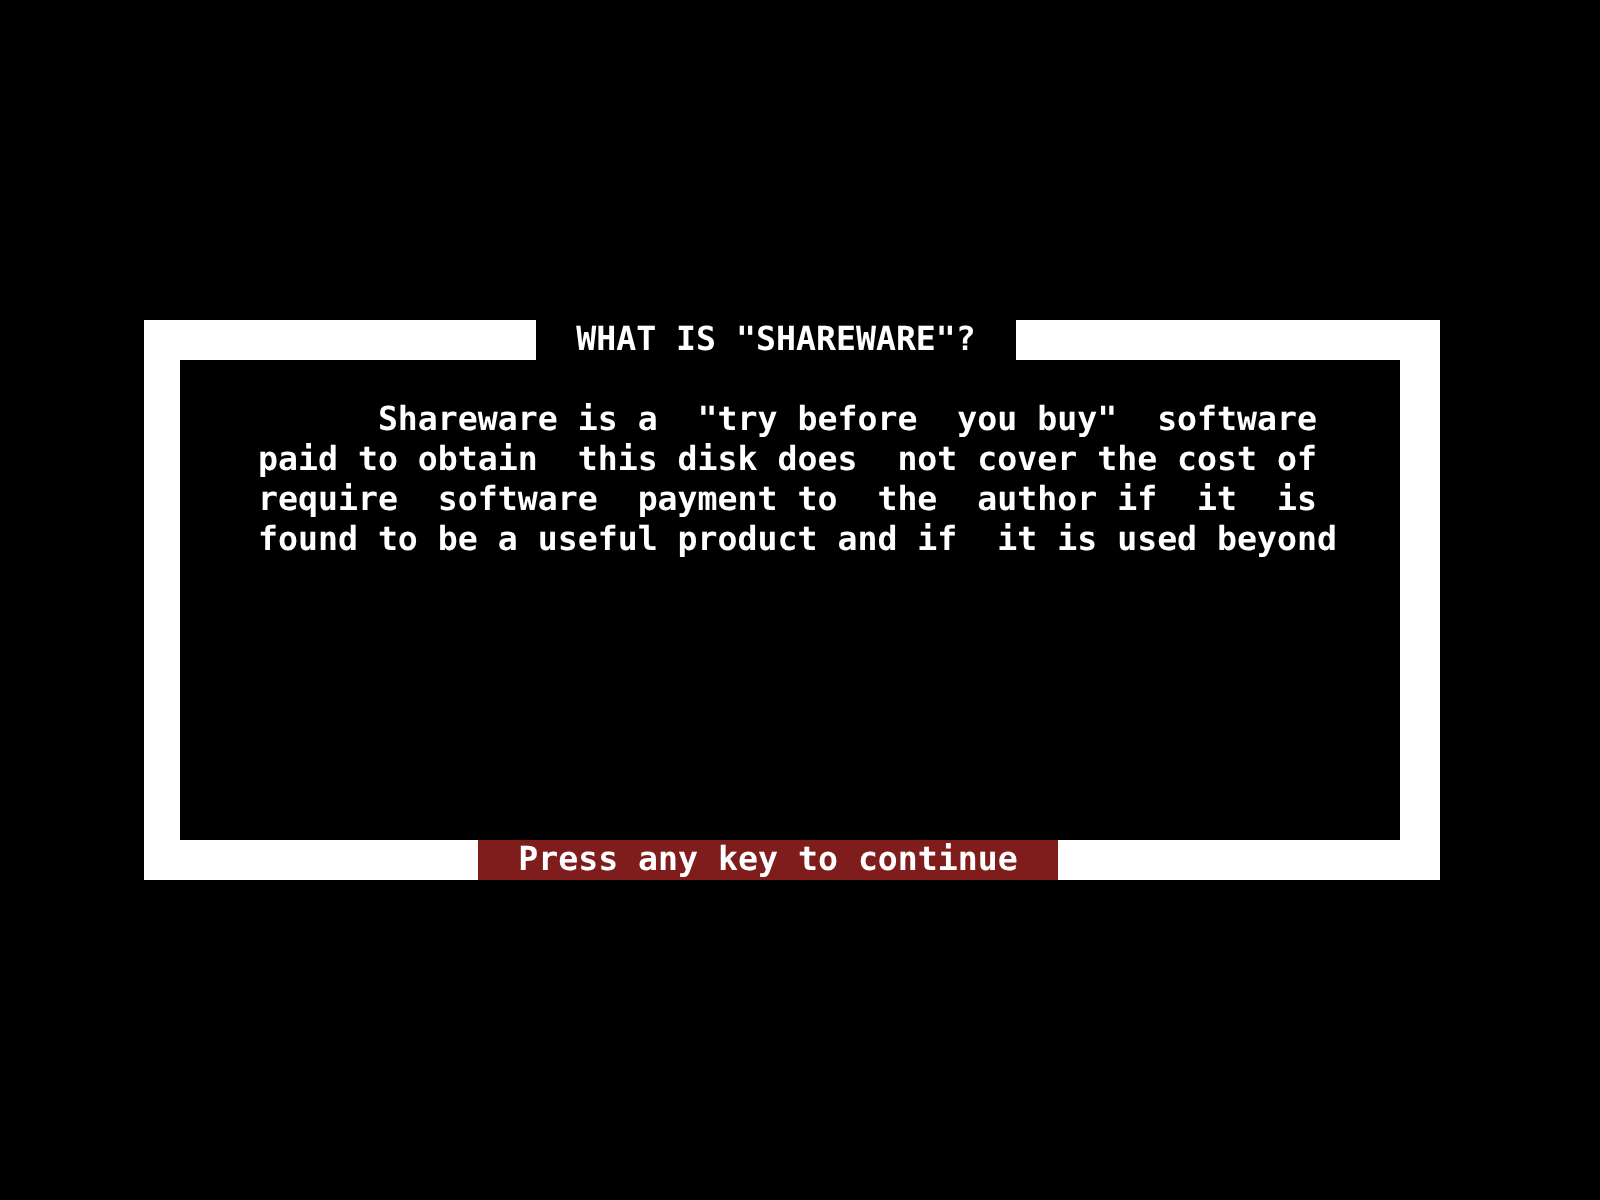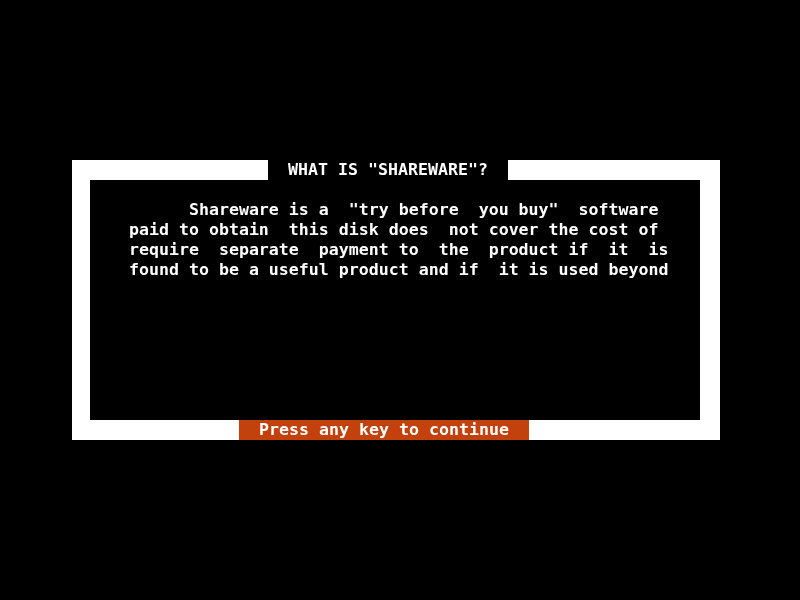--- a/index.html
+++ b/index.html
@@ -52,21 +52,21 @@
     background: #000000;
     text-align: center;
   }
   
   .footer-bar {
     position: absolute;
     left: 239px;
     top: 420px;
     width: 290px;
     height: 20px;
-    background: #c2410c;
+    background: #7f1d1d;
     text-align: center;
   }
   .body-text {
     position: absolute;
     left: 129px;
     top: 200px;
   }
   .line {
     height: 20px;
   }
@@ -80,21 +80,21 @@
 
   <div class="inner-panel"></div>
 
   <div class="title-bar">
     <span class="txt">WHAT IS "SHAREWARE"?</span>
   </div>
 
   <div class="body-text">
     <div class="txt line">      Shareware is a  "try before  you buy"  software</div>
     <div class="txt line">paid to obtain  this disk does  not cover the cost of</div>
-    <div class="txt line">require  separate  payment to  the  product if  it  is</div>
+    <div class="txt line">require  software  payment to  the  author if  it  is</div>
     <div class="txt line">found to be a useful product and if  it is used beyond</div>
   </div>
 
   <div class="footer-bar">
     <span class="txt">Press any key to continue</span>
   </div>
 
 </div>
 
 </body></html>

